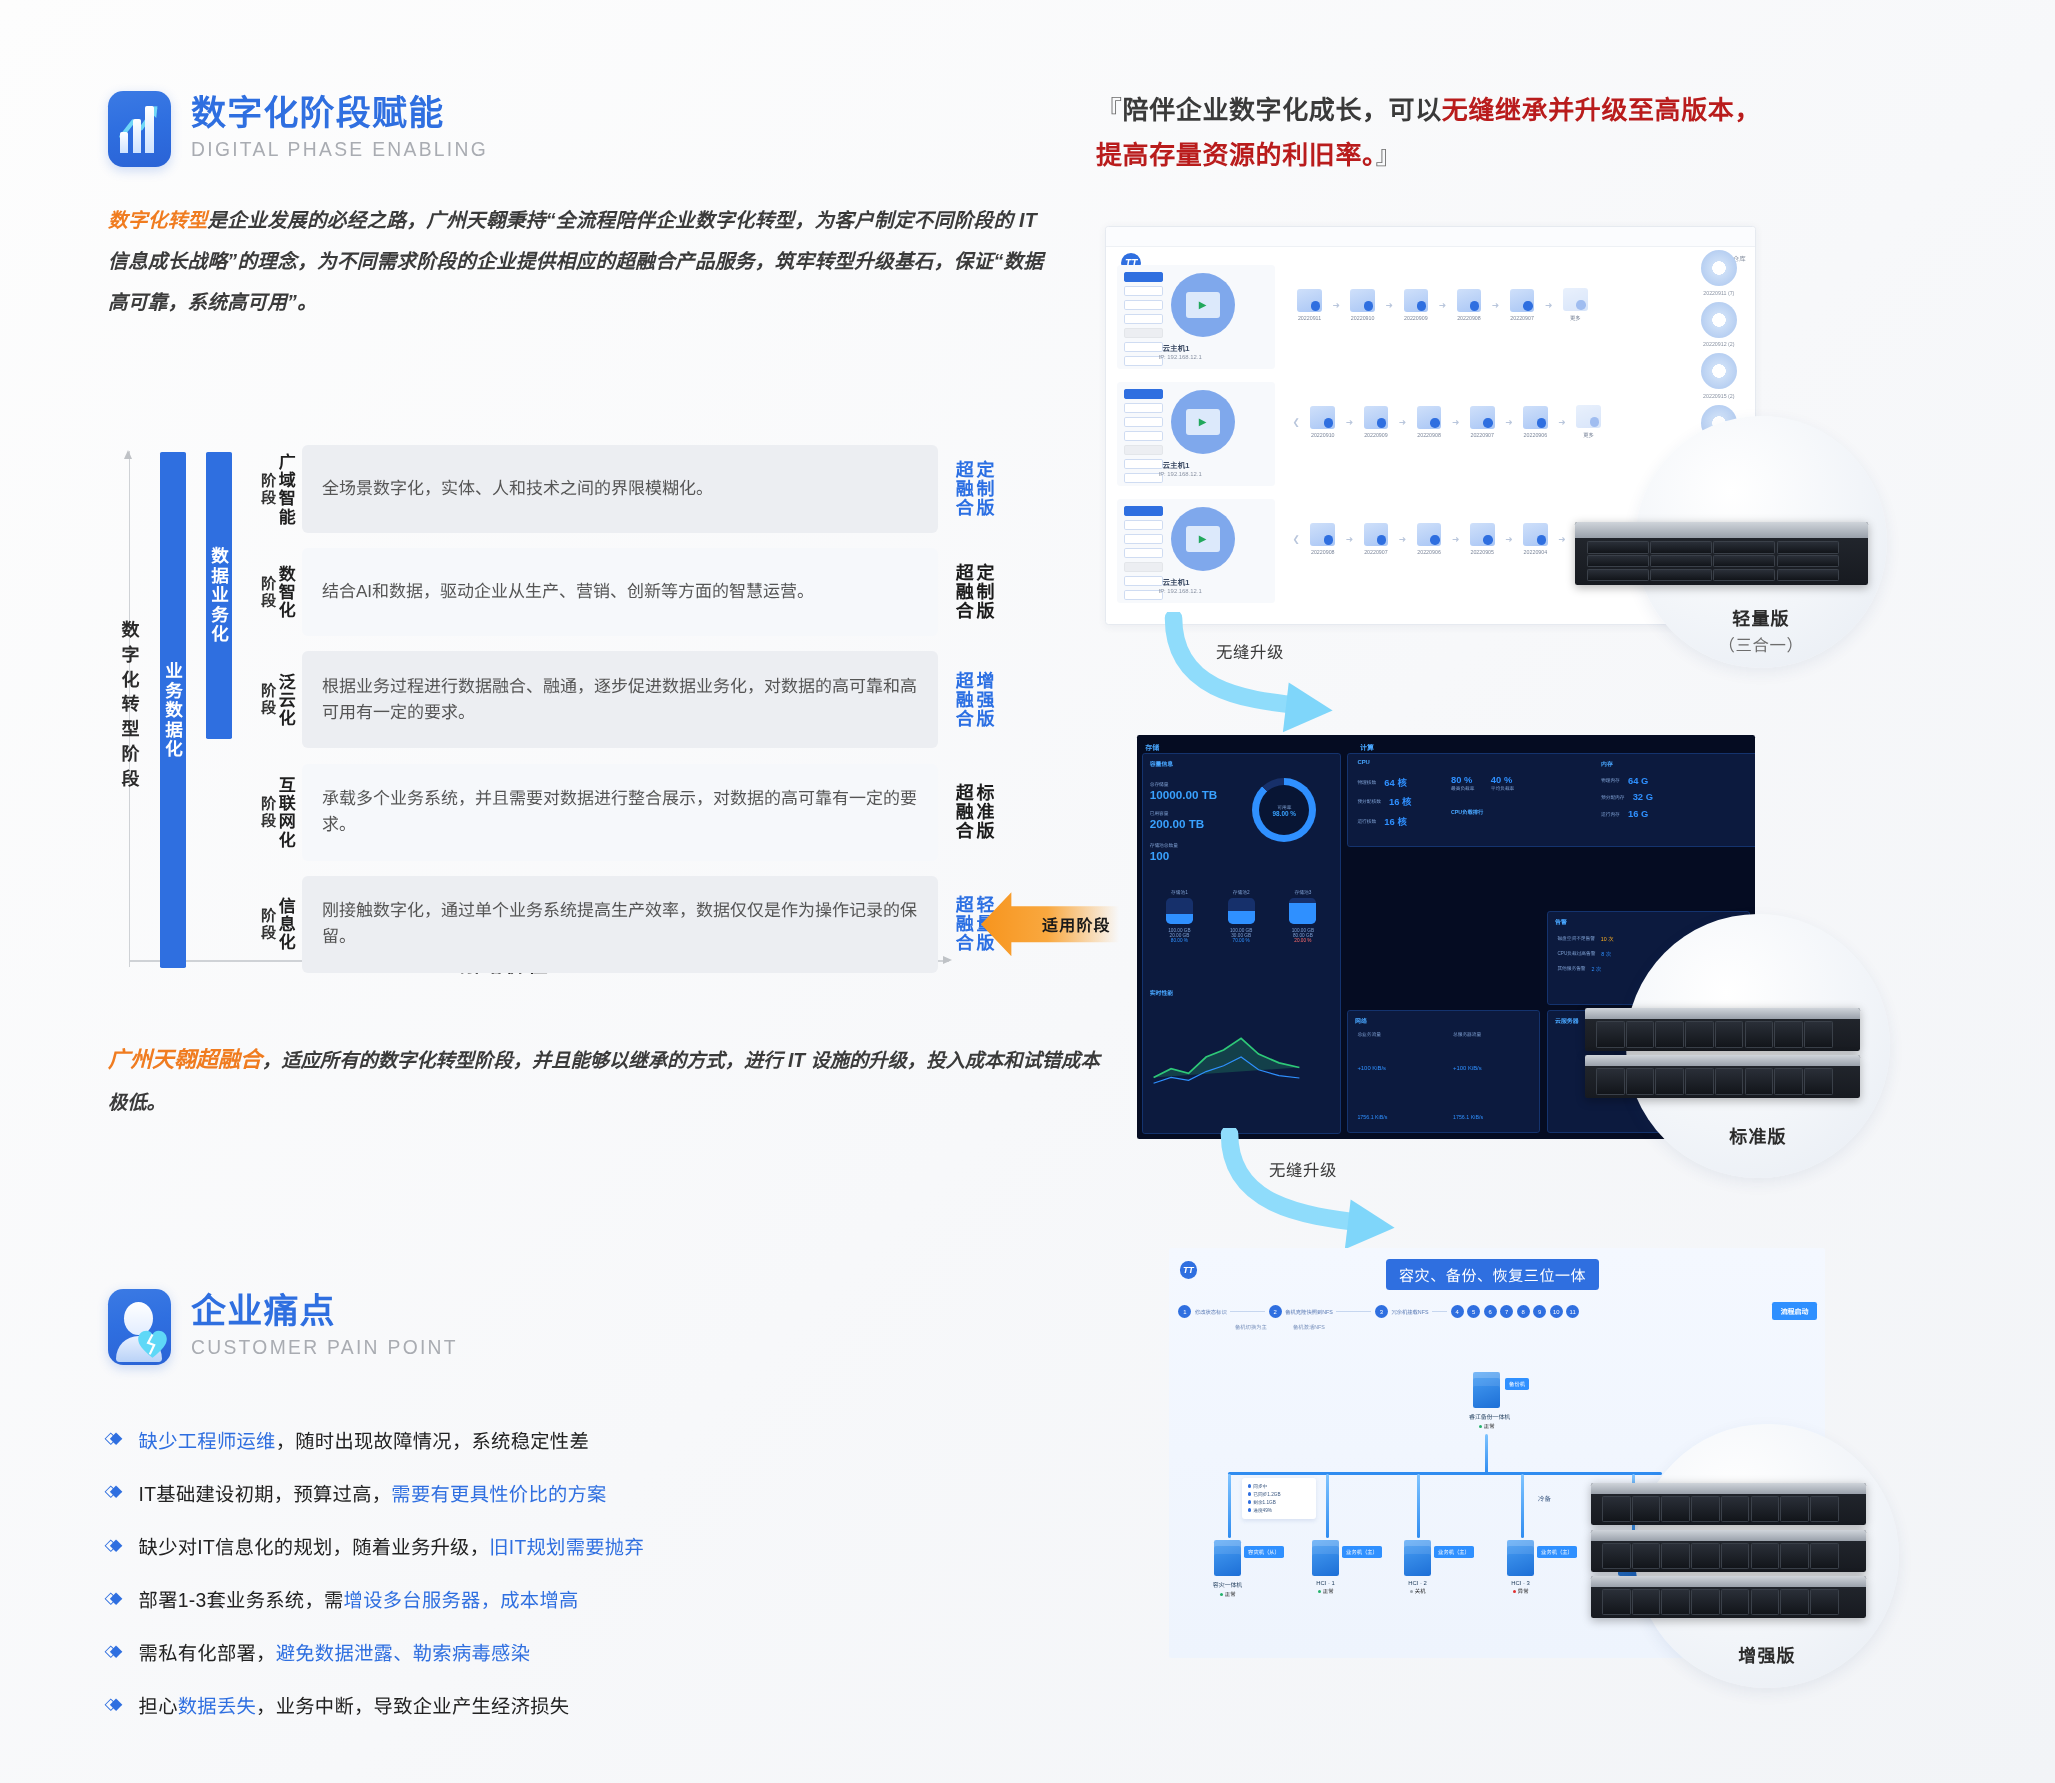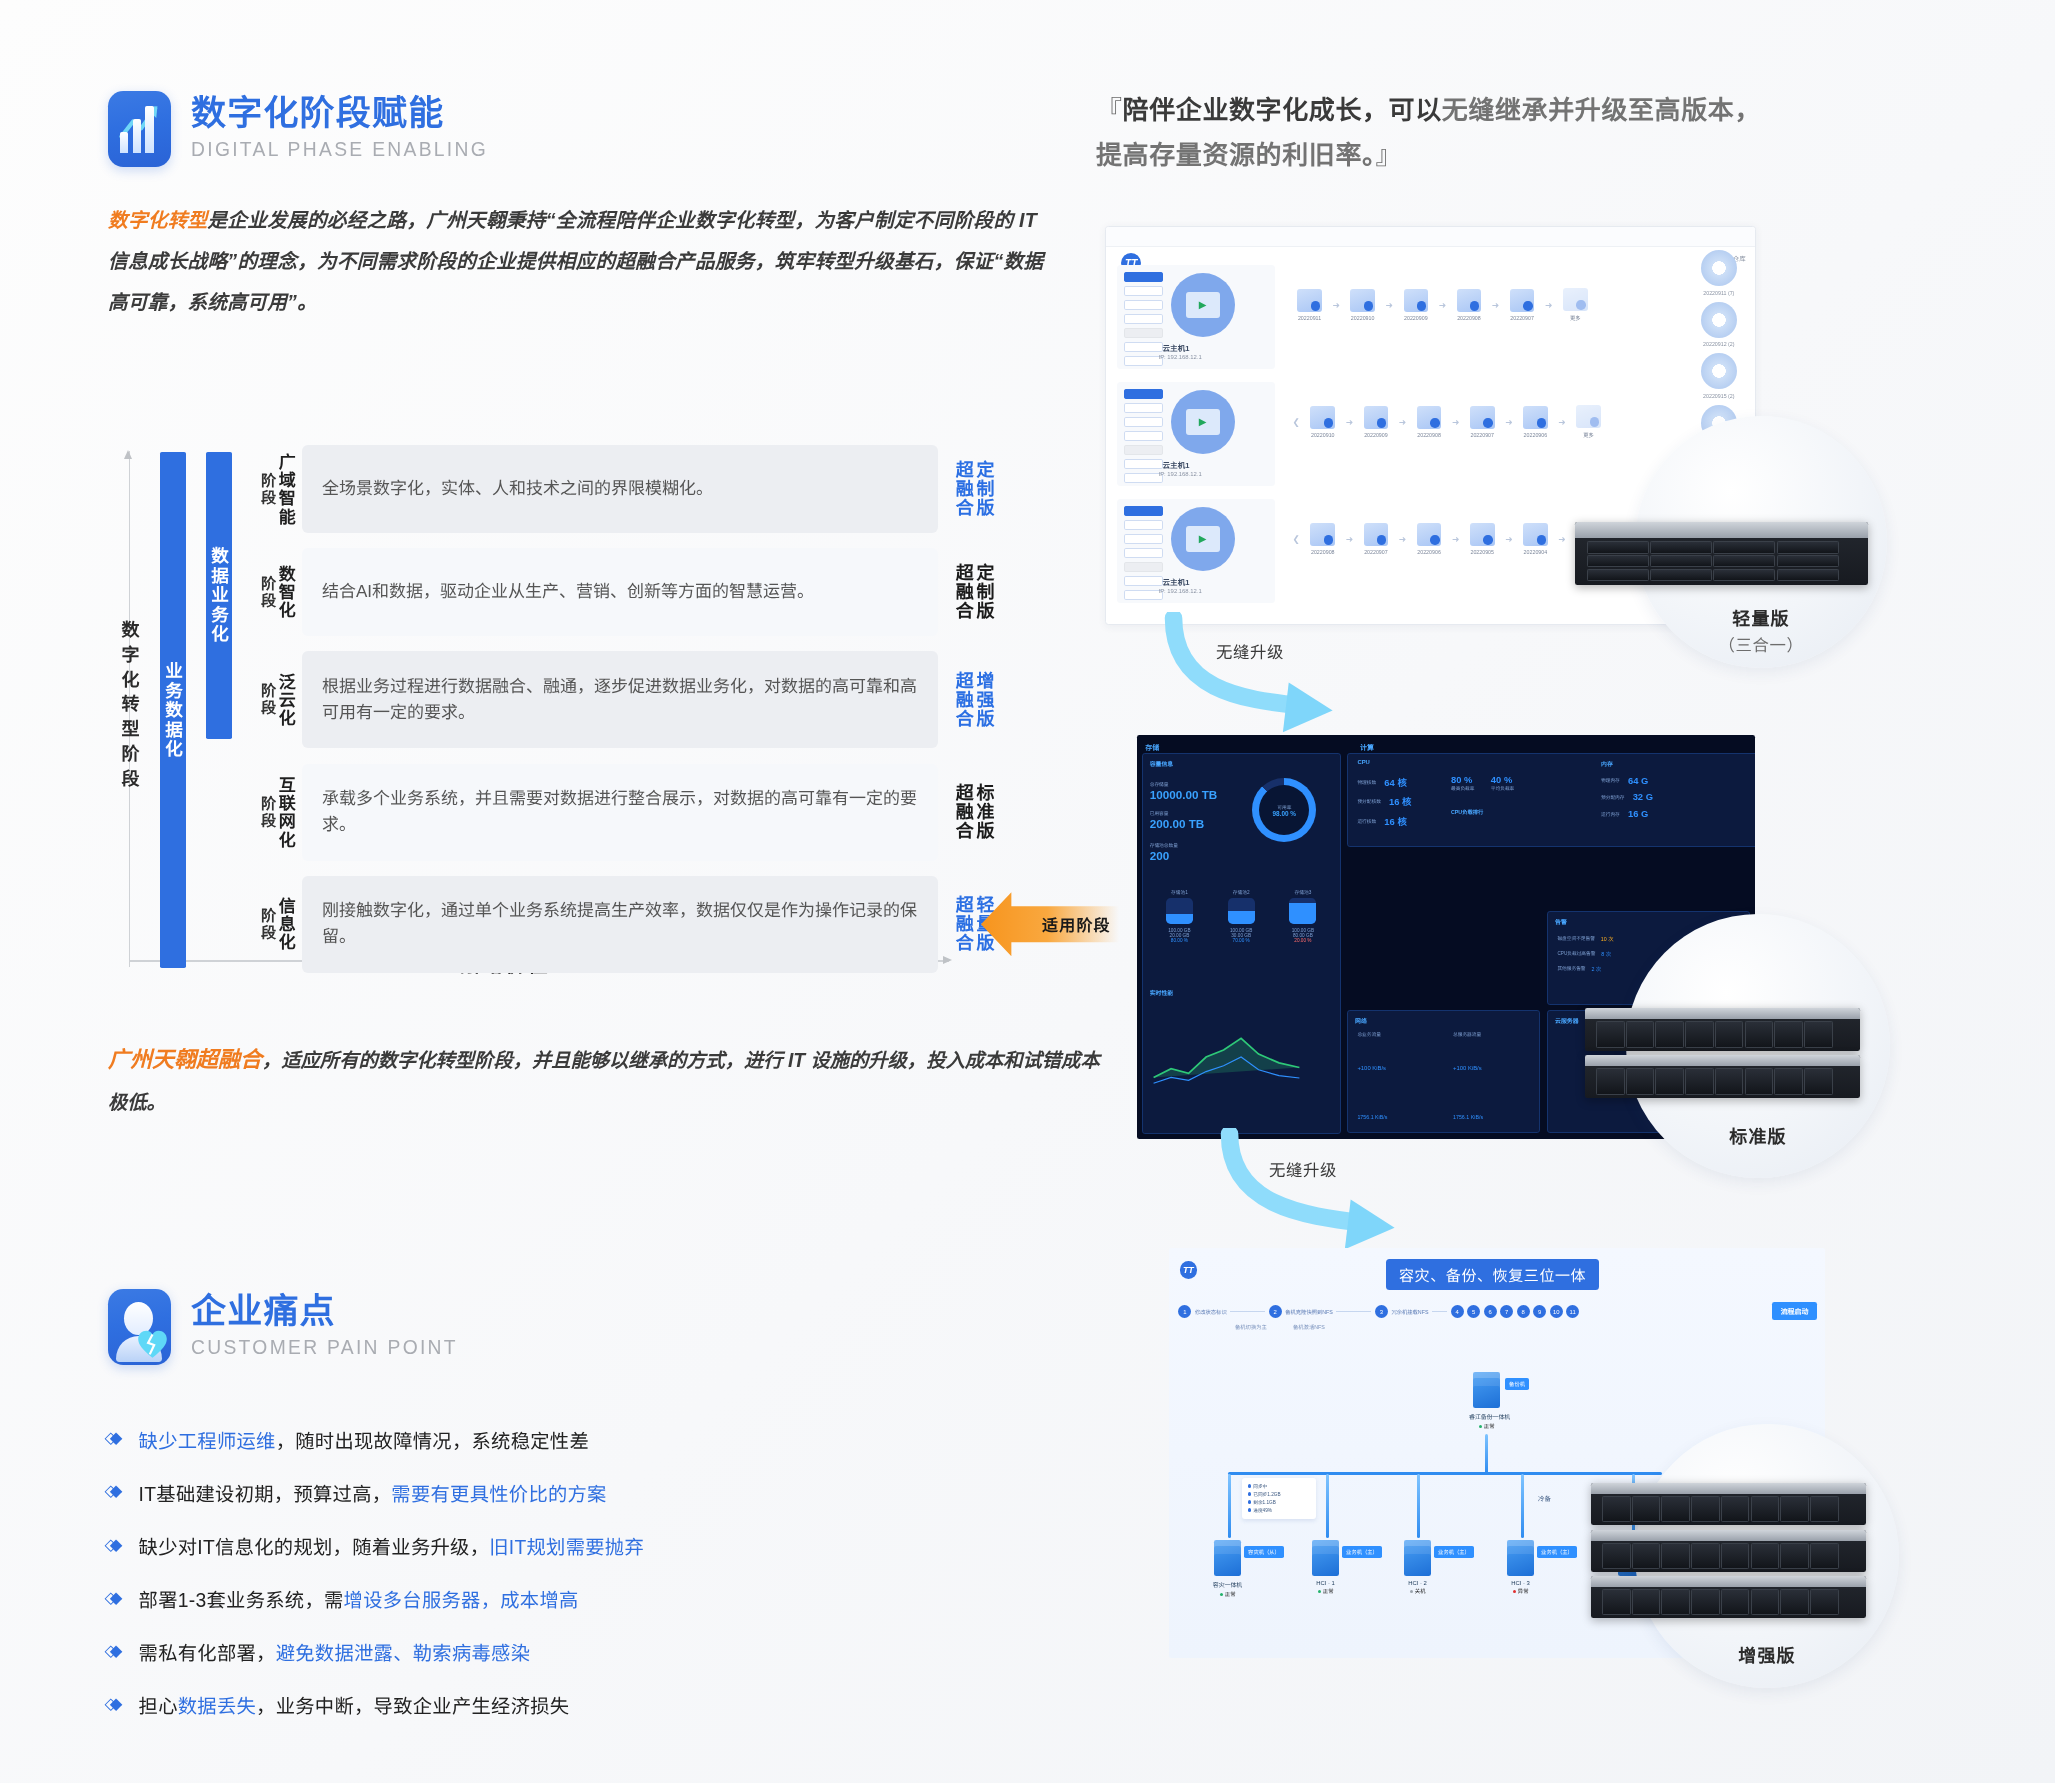--- a/index.html
+++ b/index.html
@@ -98,21 +98,21 @@
   .pitem { display:flex; align-items:flex-start; gap:13px; margin-bottom:27px; }
   .dia { flex:0 0 auto; margin-top:3.5px; width:17.6px; height:17.6px; position:relative; }
   .dia:before{ content:"◆"; position:absolute; left:1.8px; top:-4.1px; font-size:16.4px; color:#2f6fe0; }
   .dia:after { content:"◇"; position:absolute; left:-3.5px; top:-4.1px; font-size:16.4px; color:#2f6fe0; }
   .ptext { font-size:19.3px; color:#222; line-height:1.35; letter-spacing:0.3px; }
   .ptext b { color:#2f6fe0; font-weight:normal; }
 
   
   .right { position:absolute; left:1096px; top:88px; width:914px; }
   .quote { font-size:26px; font-weight:bold; line-height:1.72; color:#3a3a3a; letter-spacing:0.6px; }
-  .quote .or { color:#737373; }
+  .quote .or { color:#b91c1c; }
   .quote .brk { color:#6b6b6b; font-weight:normal; }
 
   
   .shot1 { position:absolute; left:1105px; top:226px; width:651px; height:399px;
            background:#fff; border:0.6px solid #e6eaf0; border-radius:3.5px; overflow:hidden;
            box-shadow:0 1.8px 8.2px rgba(30,50,90,.06); }
   .s1-top { height:20px; border-bottom:0.6px solid #eef1f5; background:#fbfcfe; }
   .s1-logo { position:absolute; left:15.2px; top:26px; width:20px;height:20px;border-radius:50%;
              background:#2f6fe0; color:#fff; font-size:10px; font-weight:bold; display:flex;
              align-items:center; justify-content:center; font-style:italic;}
@@ -582,21 +582,21 @@
     <div class="d-h" style="position:absolute;left:8.2px;top:7px">存储</div>
     <div class="d-h" style="position:absolute;left:223px;top:7px">计算</div>
 
     <div class="d-panel" style="left:4.7px; top:17.6px; width:199px; height:381px;">
       <div class="d-h" style="position:absolute;left:7px;top:5.9px;font-size:5.9px">容量信息</div>
       <div class="d-lbl" style="position:absolute;left:7px;top:27px">总存储量</div>
       <div class="d-big" style="position:absolute;left:7px;top:34px">10000.00 TB</div>
       <div class="d-lbl" style="position:absolute;left:7px;top:56px">已用容量</div>
       <div class="d-big" style="position:absolute;left:7px;top:63px">200.00 TB</div>
       <div class="d-lbl" style="position:absolute;left:7px;top:88px">存储池总数量</div>
-      <div class="d-big" style="position:absolute;left:7px;top:95px">200</div>
+      <div class="d-big" style="position:absolute;left:7px;top:95px">100</div>
       <div class="donut" style="position:absolute;right:23.4px;top:24.6px">
         <div>
           <div class="d-lbl">可用率</div>
           <div style="color:#39a2ff;font-size:6.4px;font-weight:bold">98.00 %</div>
         </div>
       </div>
 
       <div style="position:absolute;left:5.9px;top:135px;right:5.9px;display:flex;justify-content:space-around">
         <div style="text-align:center">
           <div class="d-lbl">存储池1</div>

